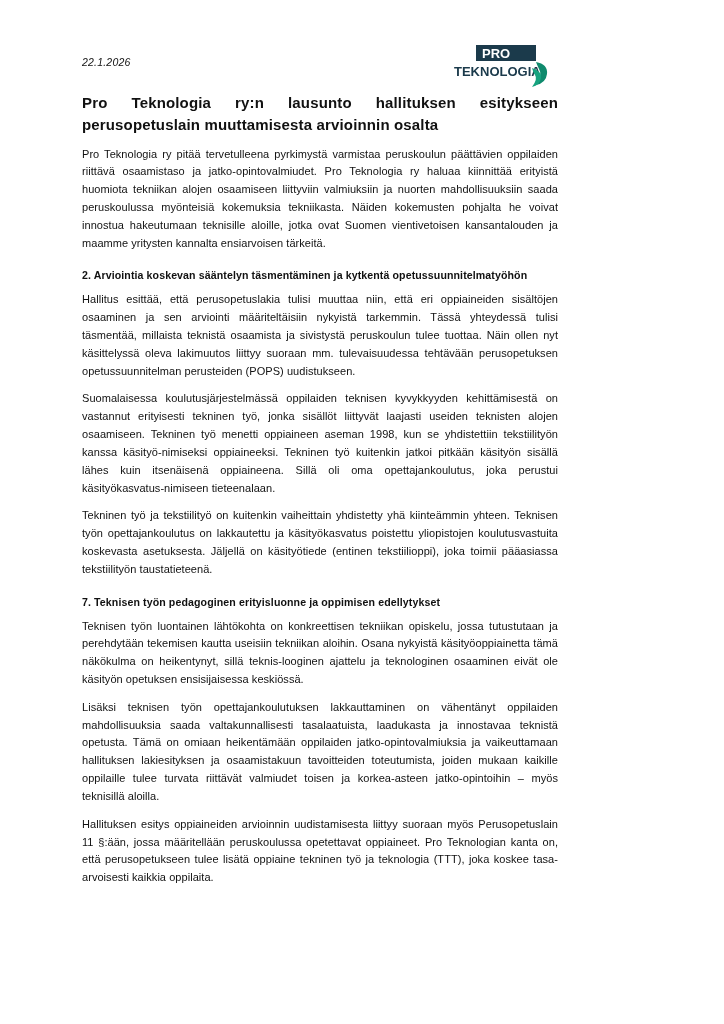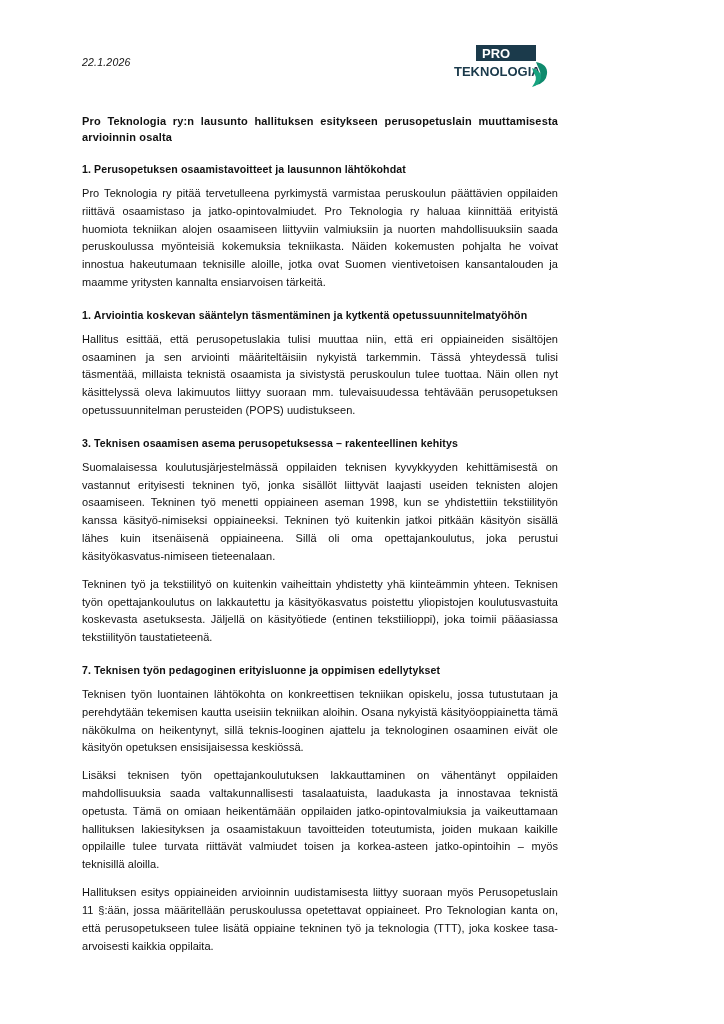--- a/index.html
+++ b/index.html
@@ -38,24 +38,24 @@
   .logo {
     position: absolute;
     right: 8px;
     top: 0;
     width: 118px;
     height: 46px;
   }
   .logo svg { display: block; }
 
   h1.doc-title {
-    font-size: 11px;
+    font-size: 15px;
     line-height: 1.45;
     font-weight: bold;
-    margin: 22px 0 0 0;
+    margin: 0 0 0 0;
     letter-spacing: 0.15px;
     text-align: justify;
   }
   h2.section-heading {
     font-size: 10.6px;
     font-weight: bold;
     margin: 17px 0 0 0;
     letter-spacing: 0.1px;
   }
   p.para {
@@ -82,27 +82,25 @@
         <path d="M104 18 q12 2 11 12 q-1 9 -11 11 q7 -10 3 -16 q-2 -4 -3 -7 z" fill="#0f8a6d"></path>
         <path d="M100 24 q10 3 9 10 q-1 7 -9 9 q6 -8 3 -12 q-2 -3 -3 -7 z" fill="#16a37f"></path>
       </svg>
     </div>
   </div>
 
   <h1 class="doc-title">Pro Teknologia ry:n lausunto hallituksen esitykseen perusopetuslain muuttamisesta arvioinnin osalta</h1>
 
   <div class="body-block">
 
-    <h2 class="section-heading">1. Perusopetuksen osaamistavoitteet ja lausunnon lähtökohdat</h2>
     <p class="para">Pro Teknologia ry pitää tervetulleena pyrkimystä varmistaa peruskoulun päättävien oppilaiden riittävä osaamistaso ja jatko-opintovalmiudet. Pro Teknologia ry haluaa kiinnittää erityistä huomiota tekniikan alojen osaamiseen liittyviin valmiuksiin ja nuorten mahdollisuuksiin saada peruskoulussa myönteisiä kokemuksia tekniikasta. Näiden kokemusten pohjalta he voivat innostua hakeutumaan teknisille aloille, jotka ovat Suomen vientivetoisen kansantalouden ja maamme yritysten kannalta ensiarvoisen tärkeitä.</p>
 
-    <h2 class="section-heading">1. Arviointia koskevan sääntelyn täsmentäminen ja kytkentä opetussuunnitelmatyöhön</h2>
+    <h2 class="section-heading">2. Arviointia koskevan sääntelyn täsmentäminen ja kytkentä opetussuunnitelmatyöhön</h2>
     <p class="para">Hallitus esittää, että perusopetuslakia tulisi muuttaa niin, että eri oppiaineiden sisältöjen osaaminen ja sen arviointi määriteltäisiin nykyistä tarkemmin. Tässä yhteydessä tulisi täsmentää, millaista teknistä osaamista ja sivistystä peruskoulun tulee tuottaa. Näin ollen nyt käsittelyssä oleva lakimuutos liittyy suoraan mm. tulevaisuudessa tehtävään perusopetuksen opetussuunnitelman perusteiden (POPS) uudistukseen.</p>
 
-    <h2 class="section-heading">3. Teknisen osaamisen asema perusopetuksessa – rakenteellinen kehitys</h2>
     <p class="para">Suomalaisessa koulutusjärjestelmässä oppilaiden teknisen kyvykkyyden kehittämisestä on vastannut erityisesti tekninen työ, jonka sisällöt liittyvät laajasti useiden teknisten alojen osaamiseen. Tekninen työ menetti oppiaineen aseman 1998, kun se yhdistettiin tekstiilityön kanssa käsityö-nimiseksi oppiaineeksi. Tekninen työ kuitenkin jatkoi pitkään käsityön sisällä lähes kuin itsenäisenä oppiaineena. Sillä oli oma opettajankoulutus, joka perustui käsityökasvatus-nimiseen tieteenalaan.</p>
     <p class="para">Tekninen työ ja tekstiilityö on kuitenkin vaiheittain yhdistetty yhä kiinteämmin yhteen. Teknisen työn opettajankoulutus on lakkautettu ja käsityökasvatus poistettu yliopistojen koulutusvastuita koskevasta asetuksesta. Jäljellä on käsityötiede (entinen tekstiilioppi), joka toimii pääasiassa tekstiilityön taustatieteenä.</p>
 
     <h2 class="section-heading">7. Teknisen työn pedagoginen erityisluonne ja oppimisen edellytykset</h2>
     <p class="para">Teknisen työn luontainen lähtökohta on konkreettisen tekniikan opiskelu, jossa tutustutaan ja perehdytään tekemisen kautta useisiin tekniikan aloihin. Osana nykyistä käsityöoppiainetta tämä näkökulma on heikentynyt, sillä teknis-looginen ajattelu ja teknologinen osaaminen eivät ole käsityön opetuksen ensisijaisessa keskiössä.</p>
     <p class="para">Lisäksi teknisen työn opettajankoulutuksen lakkauttaminen on vähentänyt oppilaiden mahdollisuuksia saada valtakunnallisesti tasalaatuista, laadukasta ja innostavaa teknistä opetusta. Tämä on omiaan heikentämään oppilaiden jatko-opintovalmiuksia ja vaikeuttamaan hallituksen lakiesityksen ja osaamistakuun tavoitteiden toteutumista, joiden mukaan kaikille oppilaille tulee turvata riittävät valmiudet toisen ja korkea-asteen jatko-opintoihin – myös teknisillä aloilla.</p>
 
     <p class="para">Hallituksen esitys oppiaineiden arvioinnin uudistamisesta liittyy suoraan myös Perusopetuslain 11 §:ään, jossa määritellään peruskoulussa opetettavat oppiaineet. Pro Teknologian kanta on, että perusopetukseen tulee lisätä oppiaine tekninen työ ja teknologia (TTT), joka koskee tasa-arvoisesti kaikkia oppilaita.</p>
 
   </div>

